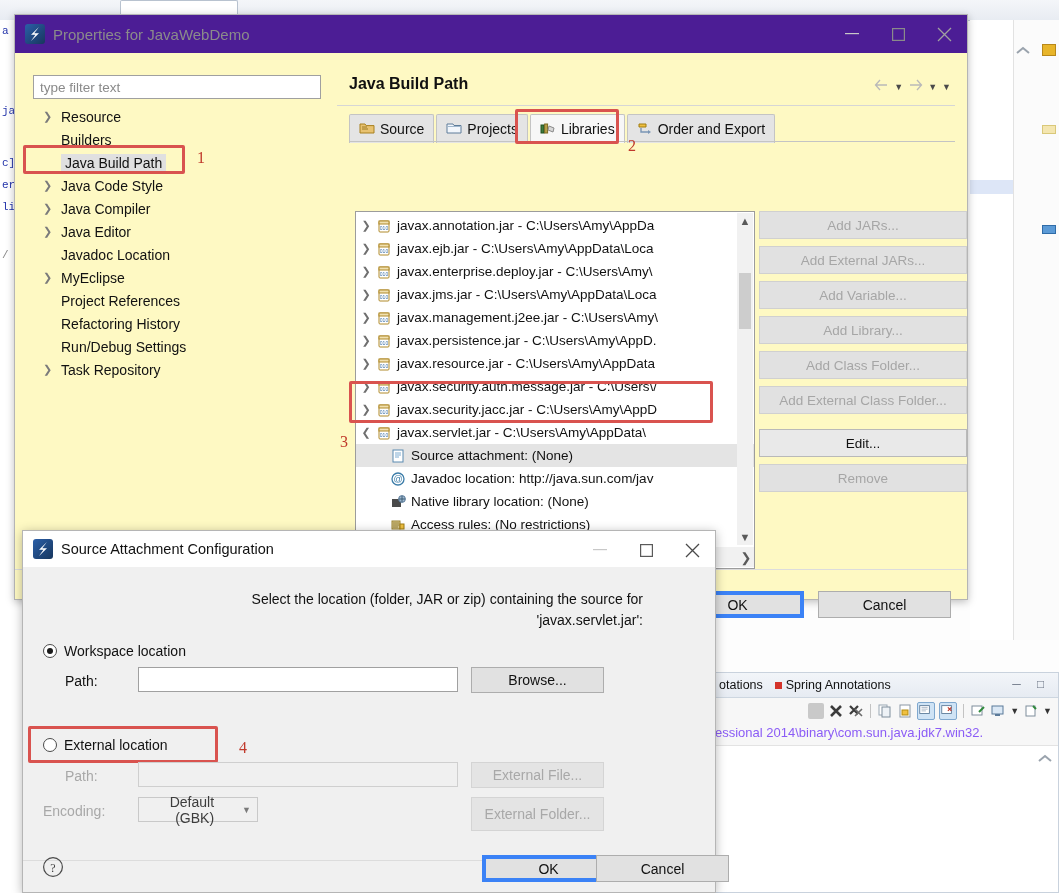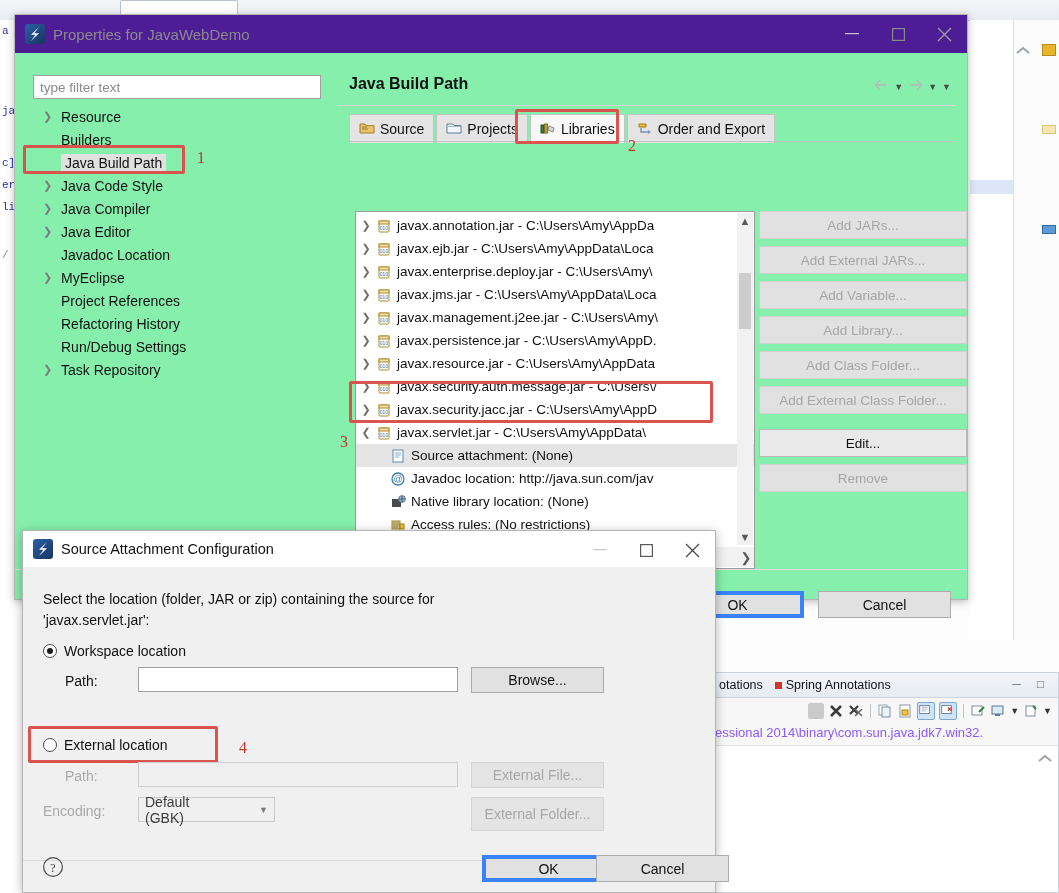--- a/index.html
+++ b/index.html
@@ -45,21 +45,21 @@
      background:#f0f0f0;border:1px solid #b5b5b5;box-shadow:0 2px 8px rgba(0,0,0,.25);box-sizing:border-box;}
   .titlebar{height:38px;background:#4c1d95;display:flex;align-items:center;position:relative;border-bottom:1px solid #f0f0f0;}
   .title-ico{width:20px;height:20px;margin:0 8px 0 10px;border-radius:3px;
      background:linear-gradient(135deg,#2b5fa8,#17365d);position:relative;flex:none;}
   .title-ico:after{content:"";position:absolute;left:6px;top:3px;width:8px;height:14px;
      background:#fff;clip-path:polygon(100% 0,40% 45%,100% 45%,0 100%,55% 55%,0 55%);}
   .title-txt{font-size:15px;color:#8b8b8b;}
   .wbtns{position:absolute;right:0;top:0;height:38px;display:flex;}
   .wbtn{width:46px;height:38px;display:flex;align-items:center;justify-content:center;color:#8d8d8d;font-size:15px;}
   .wbtn svg{display:block;}
-  .dlg-body{position:absolute;left:0;top:38px;right:0;bottom:0;background:#86efac;}
+  .dlg-body{position:absolute;left:0;top:38px;right:0;bottom:0;background:#fef9c3;}
 
   .filter-input{position:absolute;left:18px;top:22px;width:288px;height:24px;background:#fff;
      border:1px solid #a0a0a0;box-sizing:border-box;padding:0 6px;font-size:13.5px;color:#8a8a8a;
      display:flex;align-items:center;}
   .tree{position:absolute;left:18px;top:52px;width:300px;}
   .tree-row{height:23px;display:flex;align-items:center;font-size:14px;color:#111;padding-left:10px;position:relative;}
   .tw{width:18px;display:inline-block;color:#7b7b7b;font-size:11px;flex:none;}
   .tree-row.selected .lbl{background:#e0e0e0;padding:1px 4px;}
   .lbl{white-space:nowrap;}
 
@@ -102,21 +102,21 @@
   .okcancel{position:absolute;right:16px;top:538px;display:flex;gap:14px;}
   .fbtn{width:133px;height:27px;background:#e1e1e1;border:1px solid #adadad;font-size:14px;
      display:flex;align-items:center;justify-content:center;color:#111;box-sizing:border-box;}
   .fbtn.primary{border:4px solid #3b82f6;background:#e1e1e1;}
 
   
   #sadlg{position:absolute;left:22px;top:530px;width:694px;height:363px;background:#f0f0f0;
      border:1px solid #b5b5b5;box-shadow:0 2px 10px rgba(0,0,0,.28);box-sizing:border-box;}
   .sa-title{height:36px;background:#fff;display:flex;align-items:center;position:relative;}
   .sa-title .title-txt{font-size:14.5px;color:#111;}
-  .sa-body{position:absolute;left:0;top:36px;right:0;bottom:0;background:#f0f0f0;}
+  .sa-body{position:absolute;left:0;top:36px;right:0;bottom:0;background:#f0f0f0;text-align:right;}
   .sa-desc{position:absolute;left:20px;top:22px;width:600px;font-size:14px;color:#111;line-height:21px;}
   .radio-row{display:flex;align-items:center;gap:7px;font-size:14px;color:#111;}
   .radio{width:14px;height:14px;border:1px solid #4a4a4a;border-radius:50%;background:#fff;
      position:relative;box-sizing:border-box;flex:none;}
   .radio.on:after{content:"";position:absolute;left:3px;top:3px;width:6px;height:6px;border-radius:50%;background:#1b1b1b;}
   .lblrow{position:absolute;font-size:14px;color:#111;}
   .lblrow.dim{color:#a8a8a8;}
   .txtfield{position:absolute;height:25px;background:#fff;border:1px solid #a0a0a0;box-sizing:border-box;}
   .txtfield.dim{background:#f0f0f0;border-color:#cfcfcf;}
   .sbtn{position:absolute;width:133px;height:27px;background:#e1e1e1;border:1px solid #adadad;
@@ -638,21 +638,21 @@
     <div class="redbox" style="left:5px;top:159px;width:190px;height:37px;"></div>
     <div class="rednum" style="left:216px;top:172px;">4</div>
 
     <div class="lblrow dim" style="left:42px;top:201px;">Path:</div>
     <div class="txtfield dim" style="left:115px;top:195px;width:320px;"></div>
     <div class="sbtn dim" style="left:448px;top:195px;height:26px;">
       <span>External File...</span>
     </div>
 
     <div class="lblrow dim" style="left:20px;top:236px;">Encoding:</div>
-    <div class="combo" style="left:115px;top:230px;width:137px;gap:28px;">
+    <div class="combo" style="left:115px;top:230px;width:120px;gap:28px;">
       <span>Default (GBK)</span>
       <span style="font-size:9px;color:#7a7a7a;">▼</span>
     </div>
     <div class="sbtn dim" style="left:448px;top:230px;height:34px;">
       <span>External Folder...</span>
     </div>
 
     <div class="sa-footline"></div>
   </div>
 </div>

